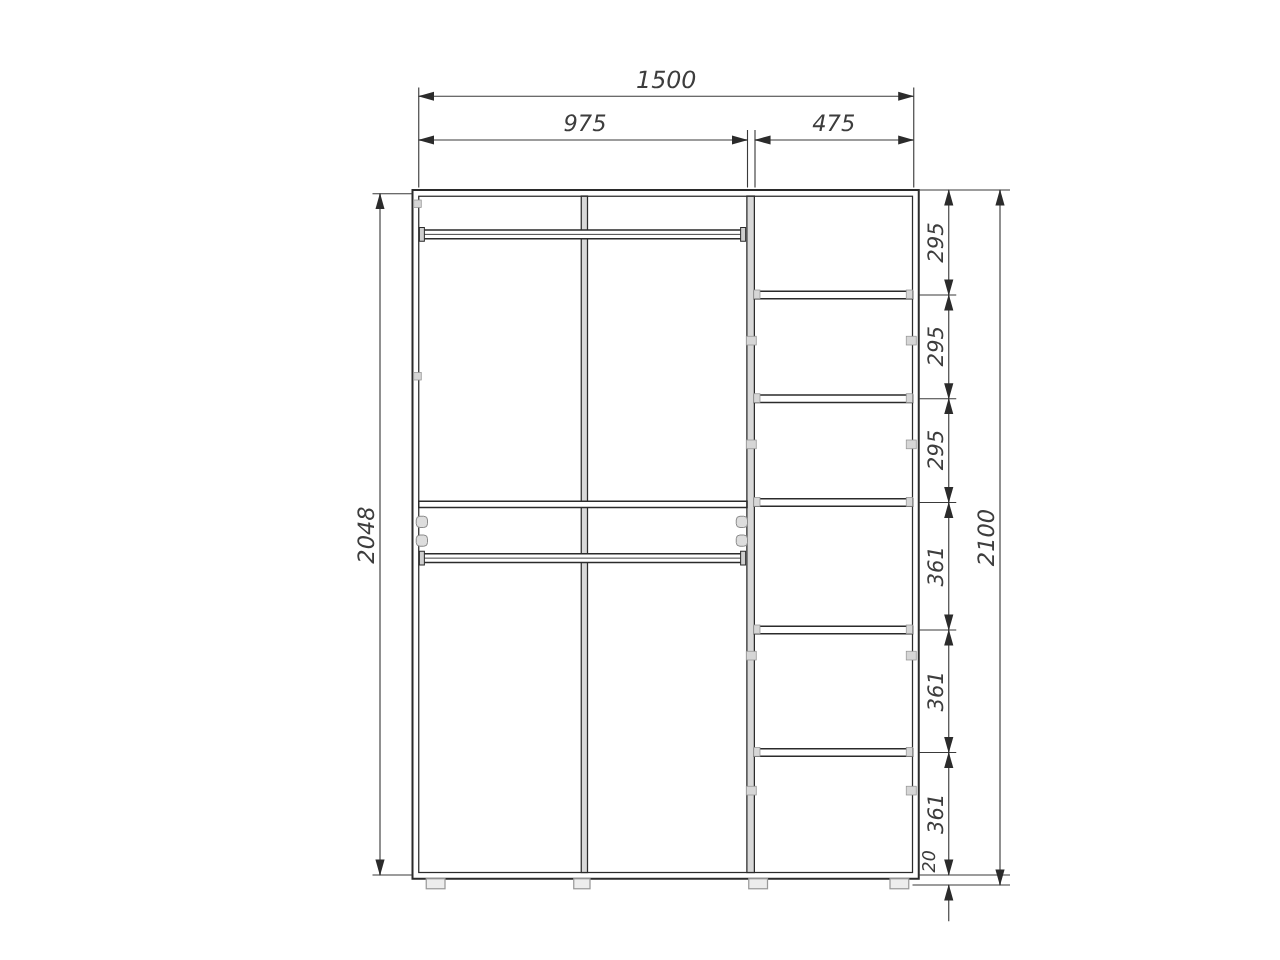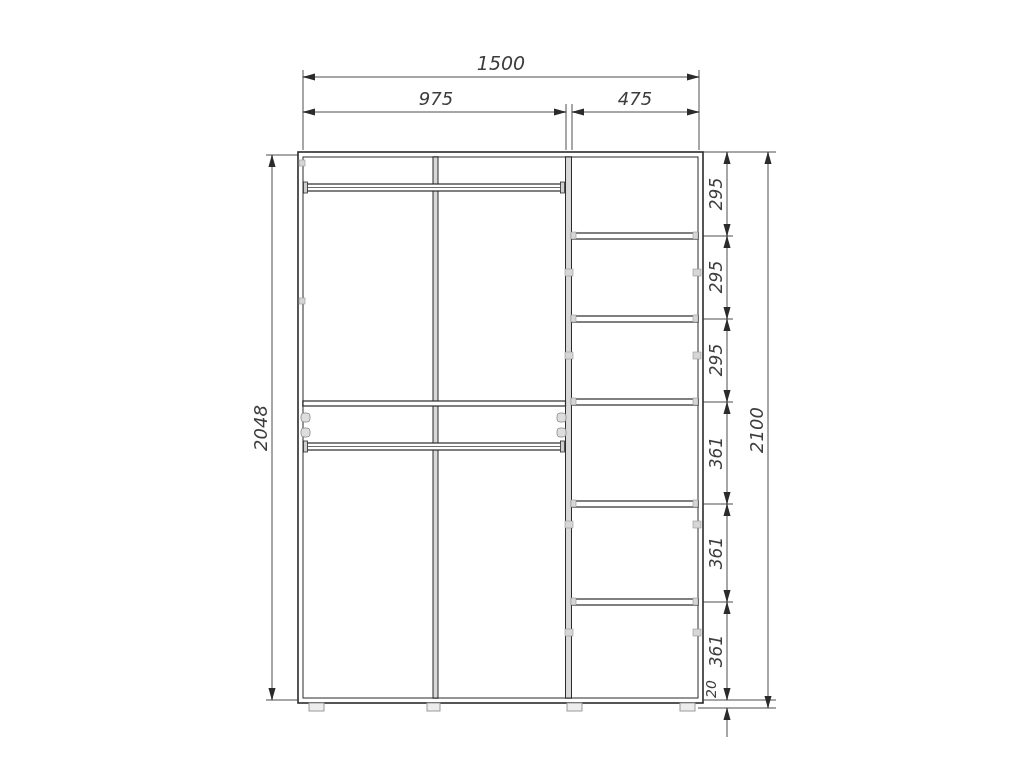--- a/index.html
+++ b/index.html
@@ -1,18 +1,18 @@
 <!DOCTYPE html>
 <html><head>
 <meta charset="utf-8">
 <style>
   html,body{margin:0;padding:0;background:#ffffff;}
   .stage{
     position:relative;width:984px;height:768px;background:#ffffff;
-    font-family:"DejaVu Sans",sans-serif;overflow:hidden;
+    font-family:"DejaVu Sans",sans-serif;overflow:hidden;margin-left:32px;
   }
   svg text{
     font-family:"DejaVu Sans",sans-serif;
     font-style:italic;
     fill:#3d3d3d;
   }
   .dim-label-h{font-size:19px;}
   .dim-label-sub{font-size:18px;}
   .dim-label-v{font-size:18px;}
   .dim-label-gap{font-size:17px;}

